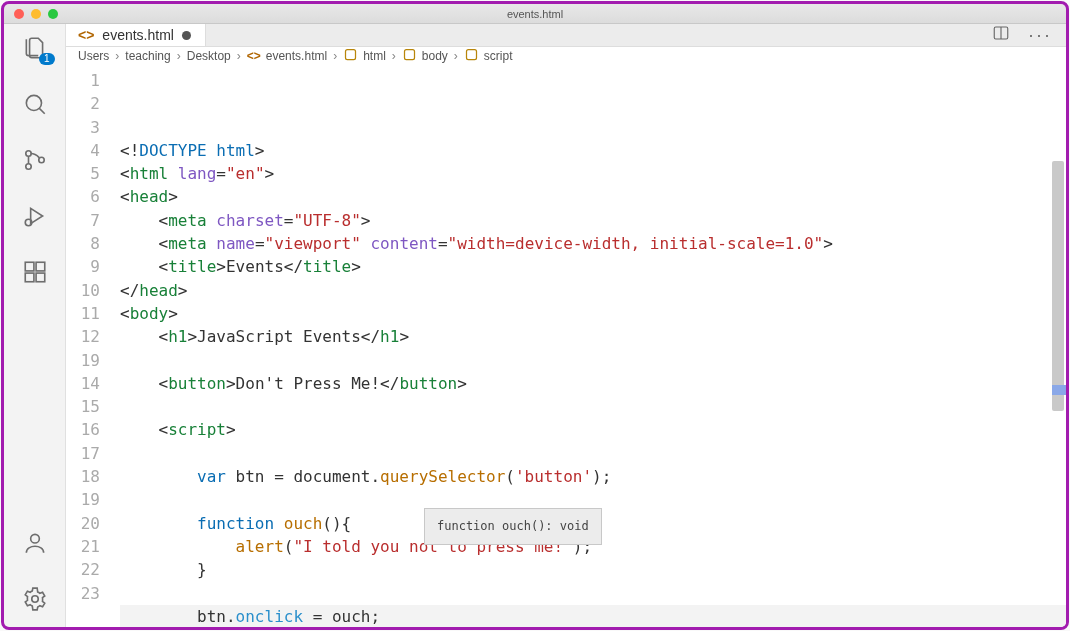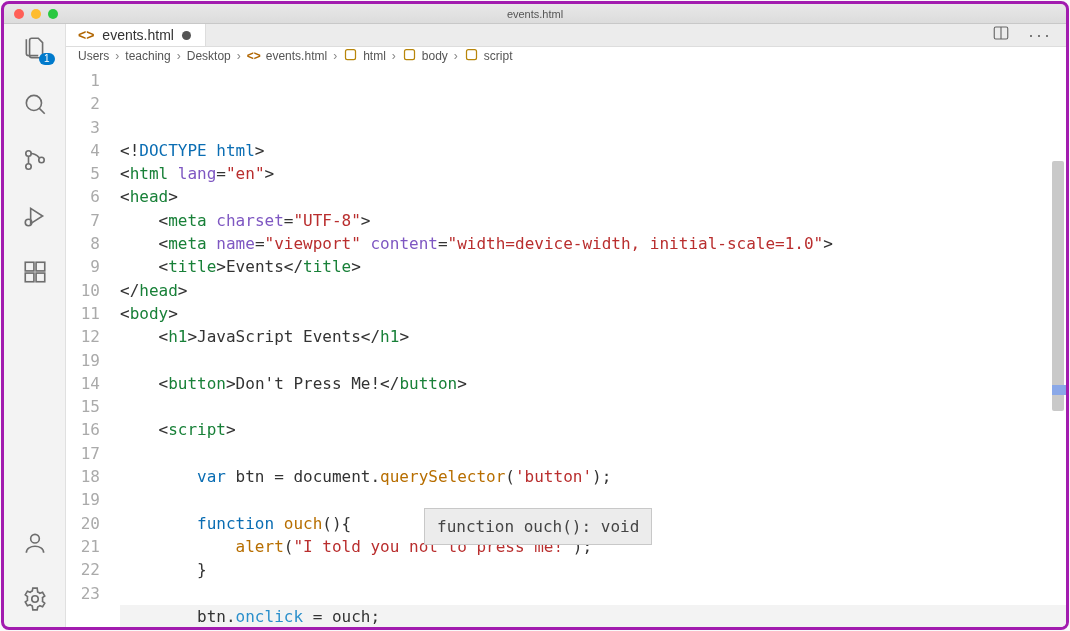--- a/index.html
+++ b/index.html
@@ -156,21 +156,21 @@
   .t-fn { color: #b76e00; }
   .t-prop { color: #2a8fcb; }
   .t-num-str { color: #b92e2e; margin-top: 15px; }
   .t-punc { color: #333; }
   .hover-tip {
     position: absolute;
     background: #ececec;
     border: 1px solid #c8c8c8;
     color: #444;
     font-family: Menlo, Consolas, monospace;
-    font-size: 16px;
+    font-size: 12px;
     padding: 6px 12px;
   }
   .scrollbar {
     position: absolute;
     right: 2px;
     top: 96px;
     width: 12px;
     height: 250px;
     background: #c9c9c9;
     border-radius: 2px;

